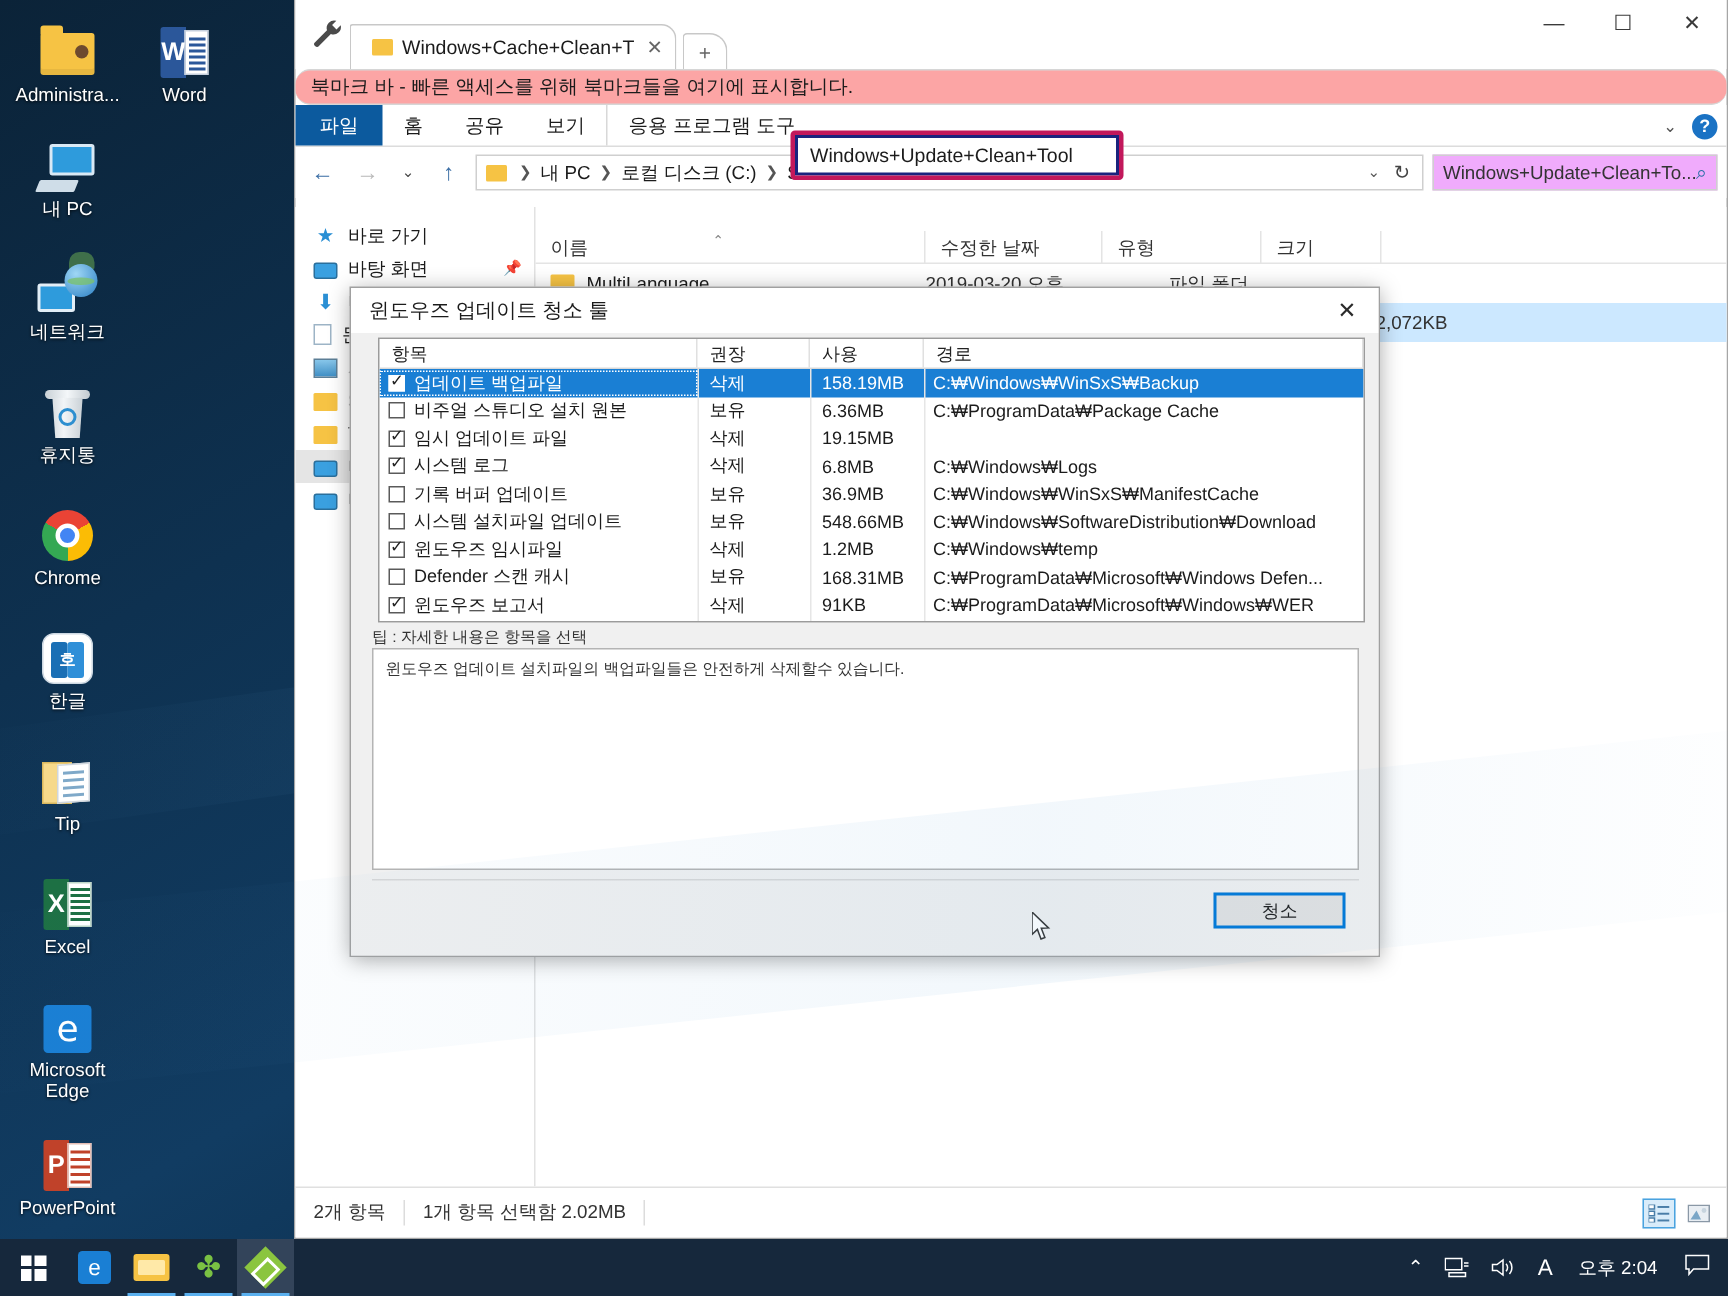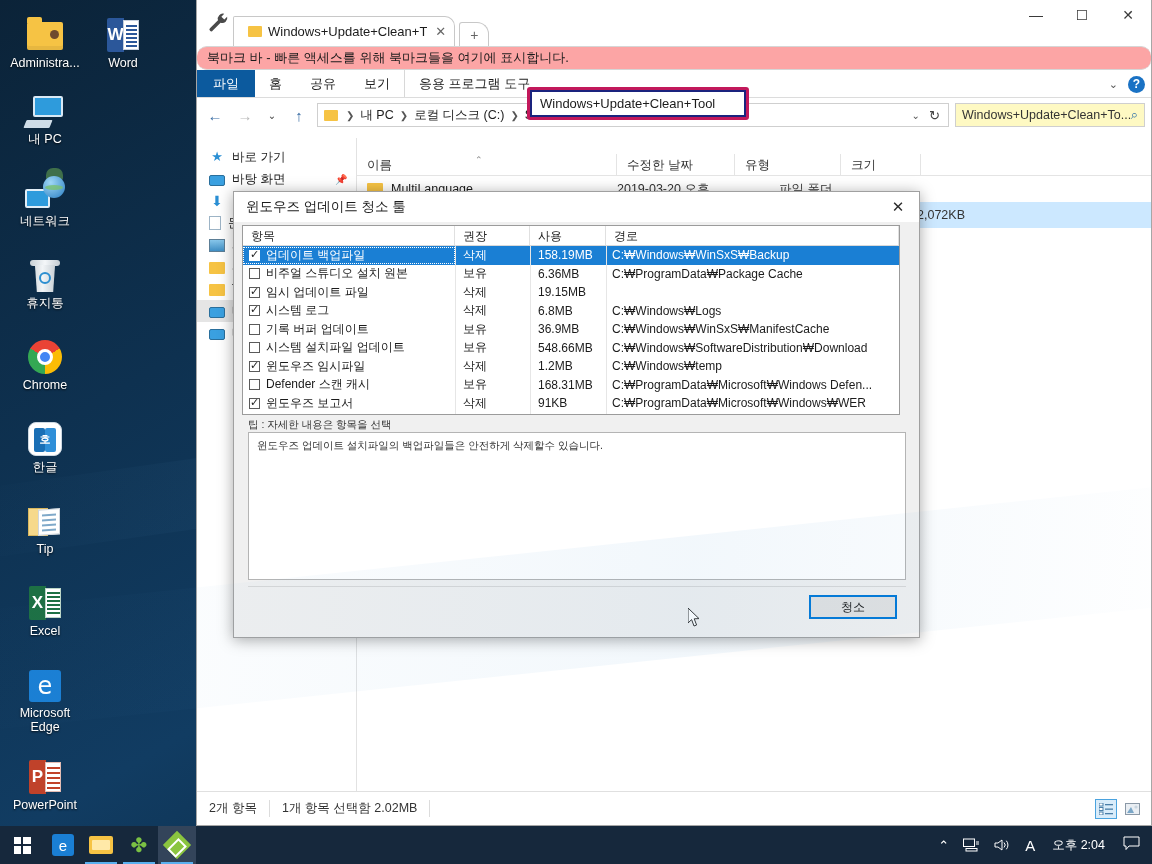--- a/index.html
+++ b/index.html
@@ -149,21 +149,21 @@
   .crumb{ padding:0 1px; white-space:nowrap;}
   .sep-ch{ color:#555; font-size:10px; padding:0 2px;}
   .addr-hl{
     position:absolute; left:330px; top:-11px; width:222px; height:33px;
     border:3px solid #c2185b; border-radius:3px; background:#fff; display:flex; align-items:center;
     padding-left:10px; font-size:13px; color:#1b1b1b; box-shadow:inset 0 0 0 2px #1a237e;
   }
   .crumb-dd{ position:absolute; right:28px; color:#555; font-size:10px;}
   .refresh{ position:absolute; right:8px; color:#444; font-size:13px;}
   .searchbox{
-    width:190px;height:24px;border:1px solid #cfcfcf;background:#fef9c3;display:flex;align-items:center;
+    width:190px;height:24px;border:1px solid #cfcfcf;background:#f0abfc;display:flex;align-items:center;
     padding:0 6px;font-size:12.5px;color:#333;justify-content:space-between;
   }
   .searchbox .stext{ overflow:hidden;white-space:nowrap; }
 
   .body{ position:absolute; left:0; top:138px; right:0; bottom:34px; display:flex; background:#fff; }
   .navpane{ width:160px; border-right:1px solid #e2e2e2; padding-top:8px; font-size:12.5px; color:#1b1b1b; background:#fff;}
   .npitem{ height:22px; display:flex; align-items:center; gap:7px; padding-left:12px; position:relative;}
   .npitem.sel{ background:#e5e5e5; }
   .npitem .nplbl{ white-space:nowrap; }
   .npitem .pin{ position:absolute; right:8px; color:#4c4c4c; font-size:10px;}
@@ -203,21 +203,21 @@
   .dlg{
     position:absolute; left:233px; top:191px; width:687px; height:447px;
     background:#f0f0f0; border:1px solid #a0a0a0; box-shadow:0 2px 14px rgba(0,0,0,.35);
   }
   .dlgtitle{ height:30px; background:#fff; display:flex; align-items:center; padding-left:12px;
     font-size:13.5px; color:#1b1b1b; position:relative; }
   .dlgclose{ position:absolute; right:0; top:0; width:42px; height:30px; display:flex;
     align-items:center; justify-content:center; color:#2b2b2b; font-size:15px;}
   .dlgbody{ position:absolute; left:0; top:30px; right:0; bottom:0; background:#f0f0f0; }
 
-  .lvwrap{ position:absolute; left:8px; top:3px; width:658px; height:190px;
+  .lvwrap{ position:absolute; left:18px; top:3px; width:658px; height:190px;
            background:#fff; border:1px solid #9b9b9b; overflow:hidden;}
   .lvhead{ height:20px; display:flex; font-size:12px; color:#222; border-bottom:1px solid #d9d9d9;}
   .lvhead .hc{ border-right:1px solid #e0e0e0; padding-left:8px; line-height:20px; }
   .lvrow{ height:18.5px; display:flex; align-items:center; font-size:12px; color:#1b1b1b; }
   .lvrow .c-item{ width:212px; display:flex; align-items:center; gap:6px; padding-left:6px; }
   .lvrow .c-rec{ width:75px; padding-left:8px; }
   .lvrow .c-use{ width:76px; padding-left:8px; }
   .lvrow .c-path{ flex:1; padding-left:6px; white-space:nowrap; overflow:hidden;}
   .lvrow.sel{ background:#1a7fd4; color:#fff; }
   .lvrow.sel .c-item{ outline:1px dotted #ffffff; outline-offset:-1px;}
@@ -416,21 +416,21 @@
   <div class="win">
 
     <div class="titlebar">
       <svg class="wrench" viewBox="0 0 24 24">
         <path fill="currentColor" d="M22 5.2l-3.1 3.1-3.2-3.2L18.8 2A5.5 5.5 0 0 0 12 8.9L3.5 17.4a2 2 0 1 0 2.8 2.8l8.5-8.5A5.5 5.5 0 0 0 22 5.2z"></path>
       </svg>
 
       <div class="tabstrip">
         <div class="tab">
           <span class="tabfolder"></span>
-          <span class="tablabel">Windows+Update+Clean+T</span>
+          <span class="tablabel">Windows+Cache+Clean+T</span>
           <span class="tabclose">✕</span>
         </div>
         <div class="newtab">+</div>
       </div>
 
       <div class="winbtns">
         <div class="winbtn">—</div>
         <div class="winbtn">☐</div>
         <div class="winbtn close">✕</div>
       </div>

